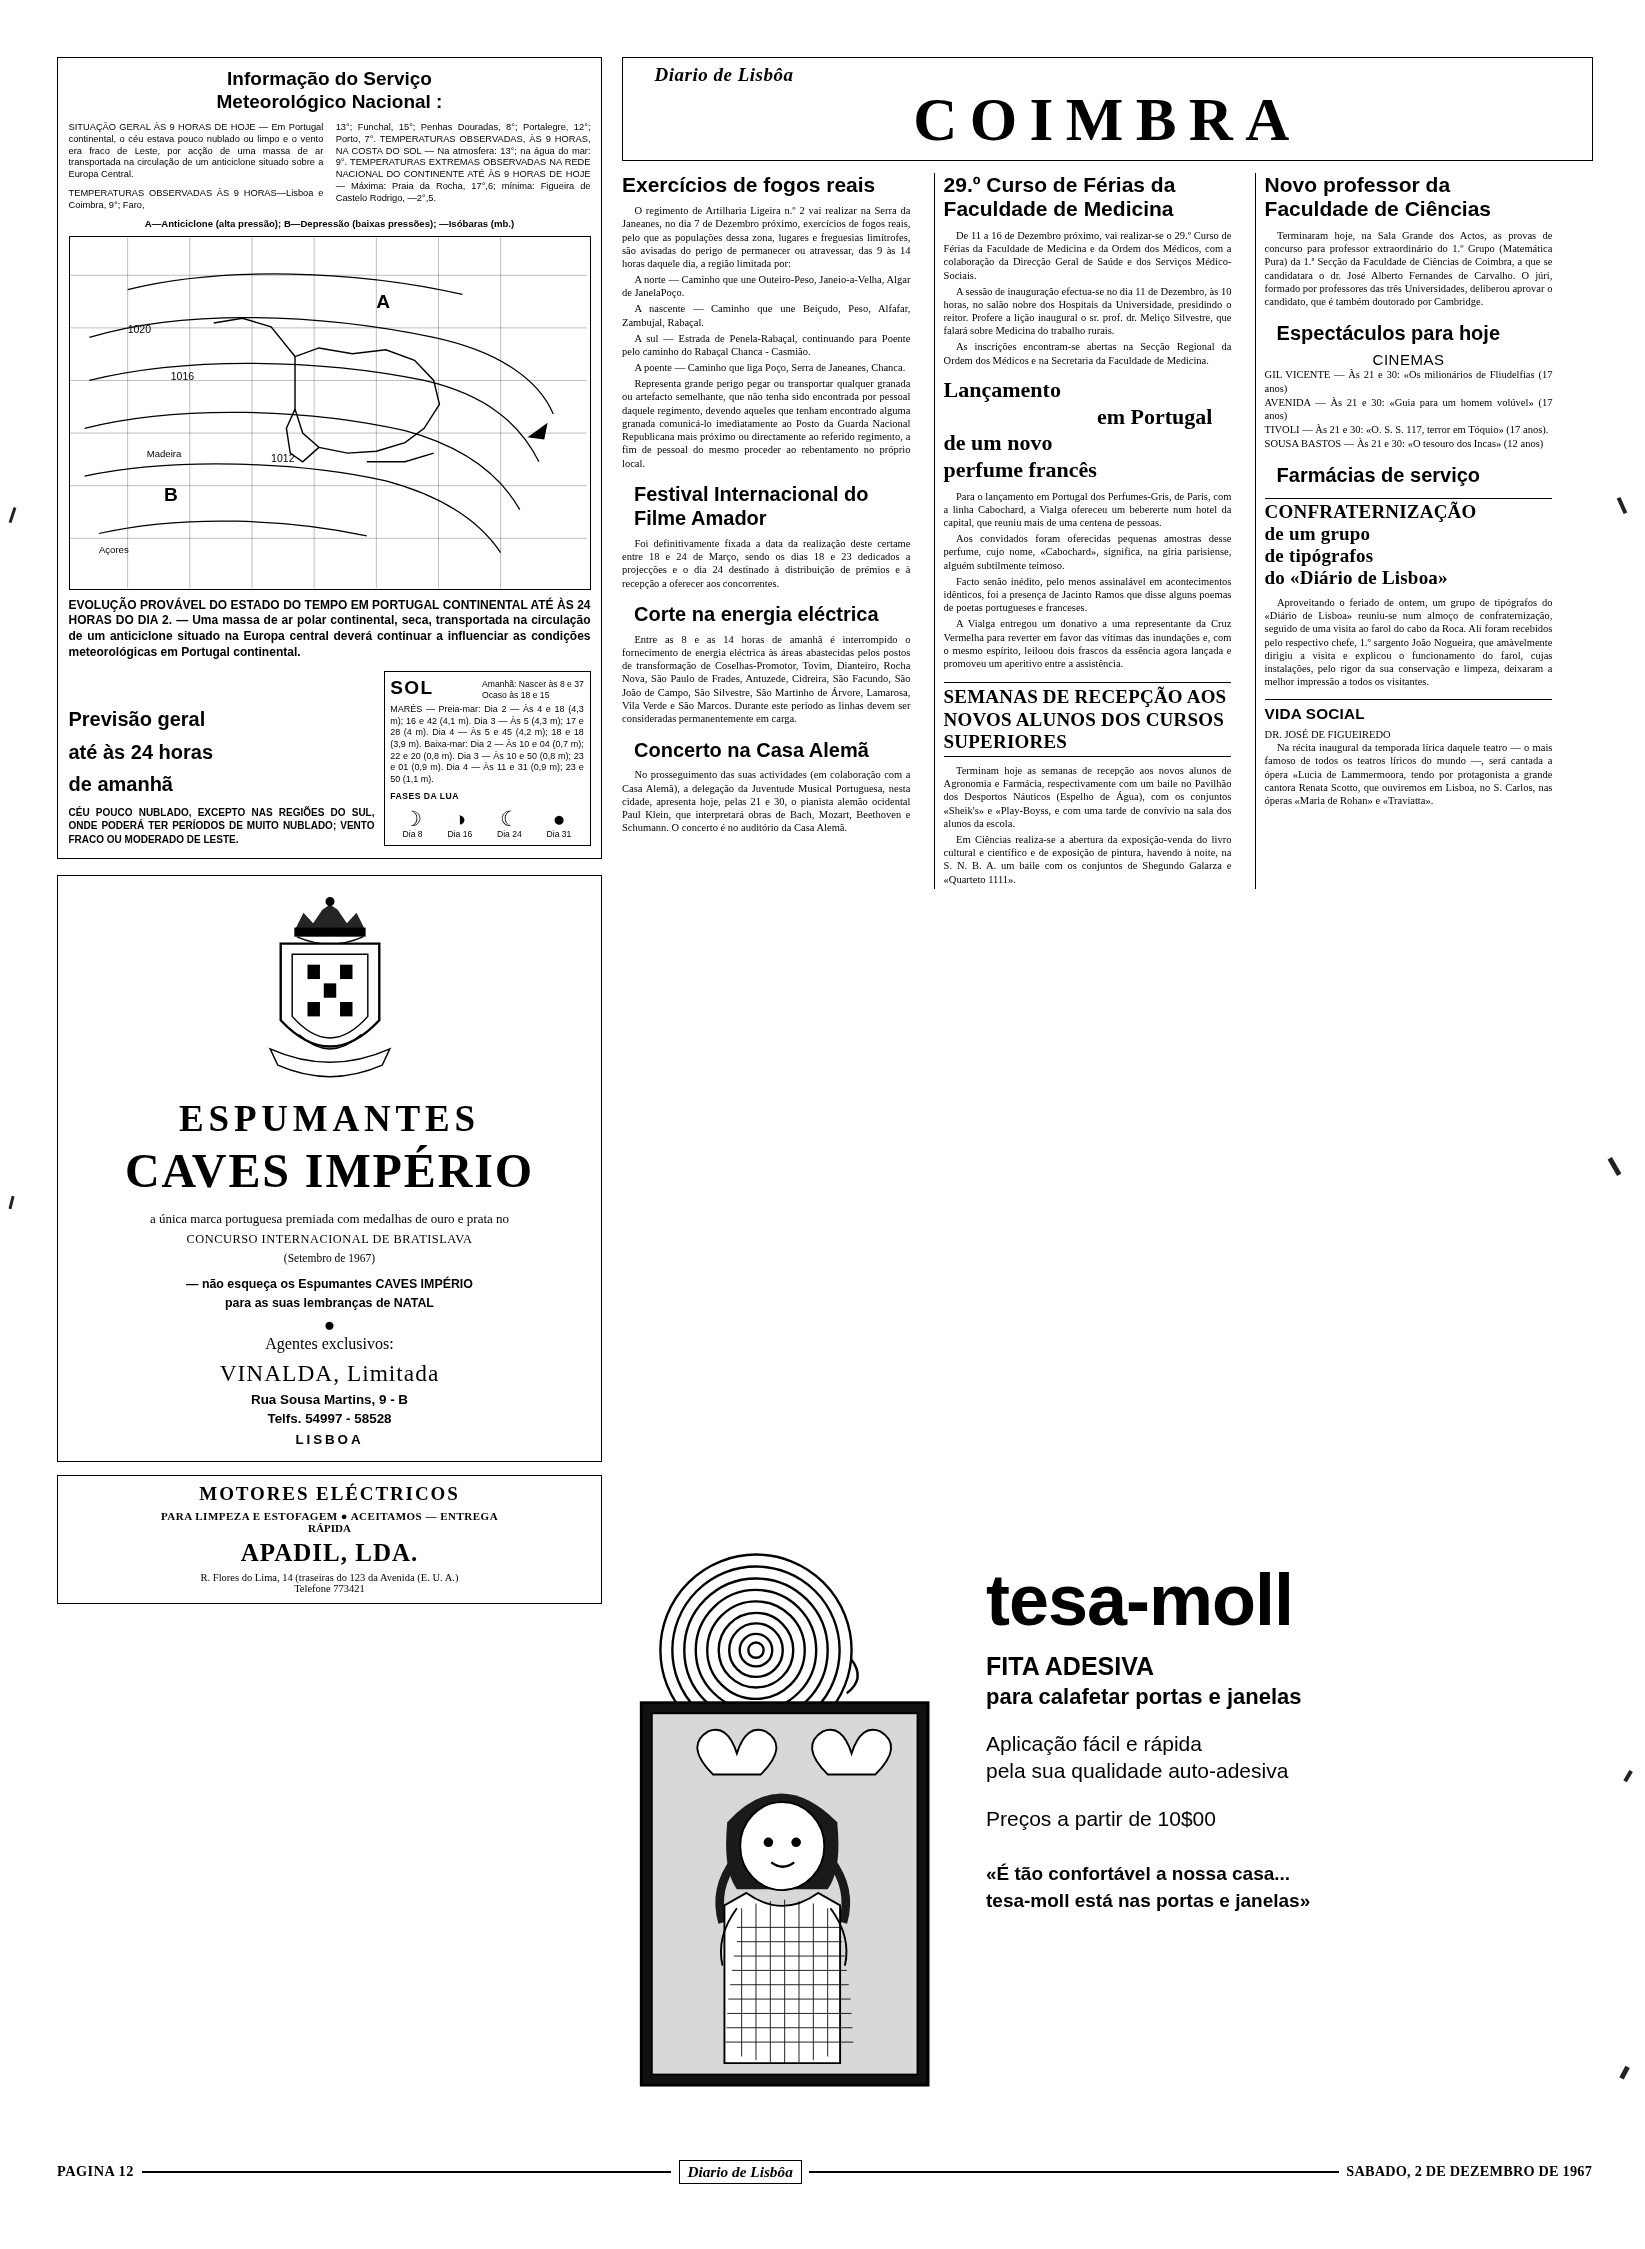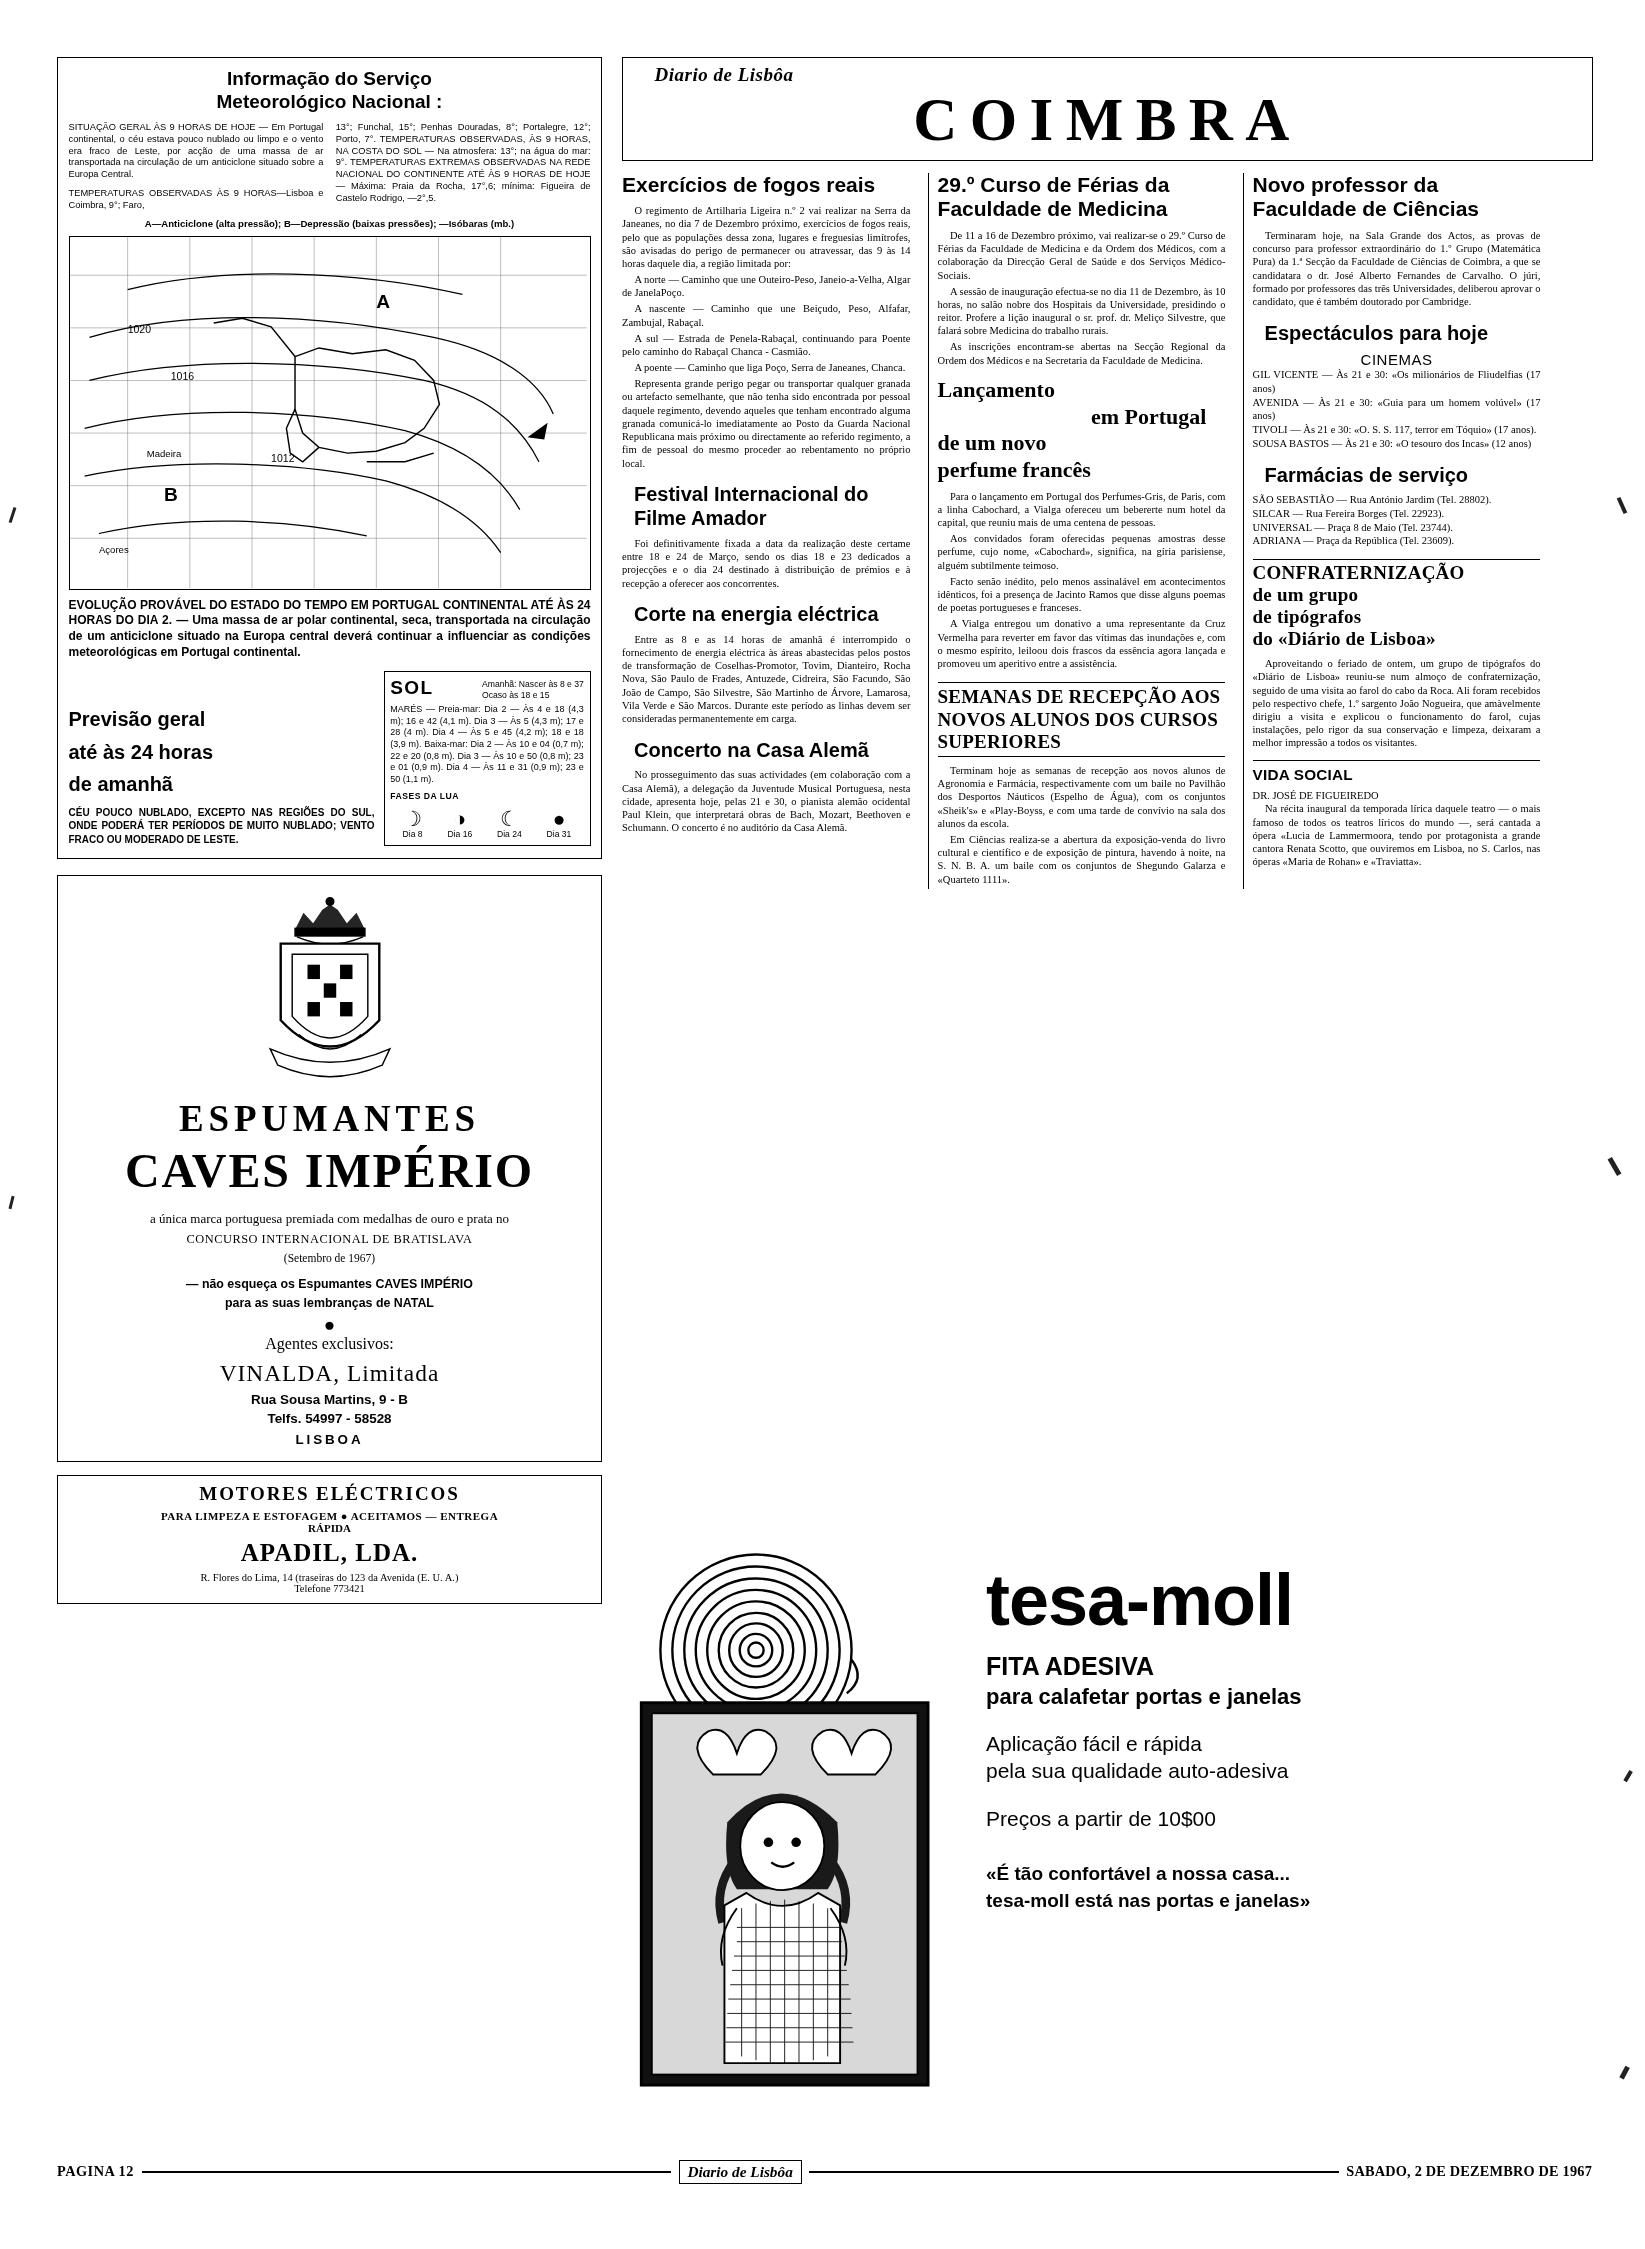--- a/index.html
+++ b/index.html
@@ -195,21 +195,21 @@
     font-size: 61px;
     letter-spacing: 12.4px;
     text-align: center;
     line-height: 1.05;
     margin-top: 1.9px;
   }
   
   #news {
     display: flex;
     margin-top: 11.5px;
-    gap: 9px;
+    gap: 15px;
   }
   .ncol {
     padding: 0 8.6px;
     border-left: 1px solid #000;
   }
   .ncol:first-child { border-left: none; padding-left: 0; }
   #ncol1 { width: 297px; }
   #ncol2 { width: 306px; }
   #ncol3 { width: 306px; }
   .head1 {
@@ -555,26 +555,20 @@
         <div class="head2">Espectáculos para hoje</div>
         <div class="center-sub">CINEMAS</div>
         <div class="cine-list">
           <div>GIL VICENTE — Às 21 e 30: «Os milionários de Fliudelfias (17 anos)</div>
           <div>AVENIDA — Às 21 e 30: «Guia para um homem volúvel» (17 anos)</div>
           <div>TIVOLI — Às 21 e 30: «O. S. S. 117, terror em Tóquio» (17 anos).</div>
           <div>SOUSA BASTOS — Às 21 e 30: «O tesouro dos Incas» (12 anos)</div>
         </div>
 
         <div class="head2">Farmácias de serviço</div>
-        <div class="cine-list">
-          <div>SÃO SEBASTIÃO — Rua António Jardim (Tel. 28802).</div>
-          <div>SILCAR — Rua Fereira Borges (Tel. 22923).</div>
-          <div>UNIVERSAL — Praça 8 de Maio (Tel. 23744).</div>
-          <div>ADRIANA — Praça da República (Tel. 23609).</div>
-        </div>
 
         <div class="blockhead" style="border-top:1.4px solid #000;padding-top:2px">
           <div>CONFRATERNIZAÇÃO</div>
           <div>de um grupo</div>
           <div>de tipógrafos</div>
           <div>do «Diário de Lisboa»</div>
         </div>
         <div class="body-txt">
           <p>Aproveitando o feriado de ontem, um grupo de tipógrafos do «Diário de Lisboa» reuniu-se num almoço de confraternização, seguido de uma visita ao farol do cabo da Roca. Ali foram recebidos pelo respectivo chefe, 1.º sargento João Nogueira, que amàvelmente dirigiu a visita e explicou o funcionamento do farol, cujas instalações, pelo rigor da sua conservação e limpeza, deixaram a melhor impressão a todos os visitantes.</p>
         </div>

